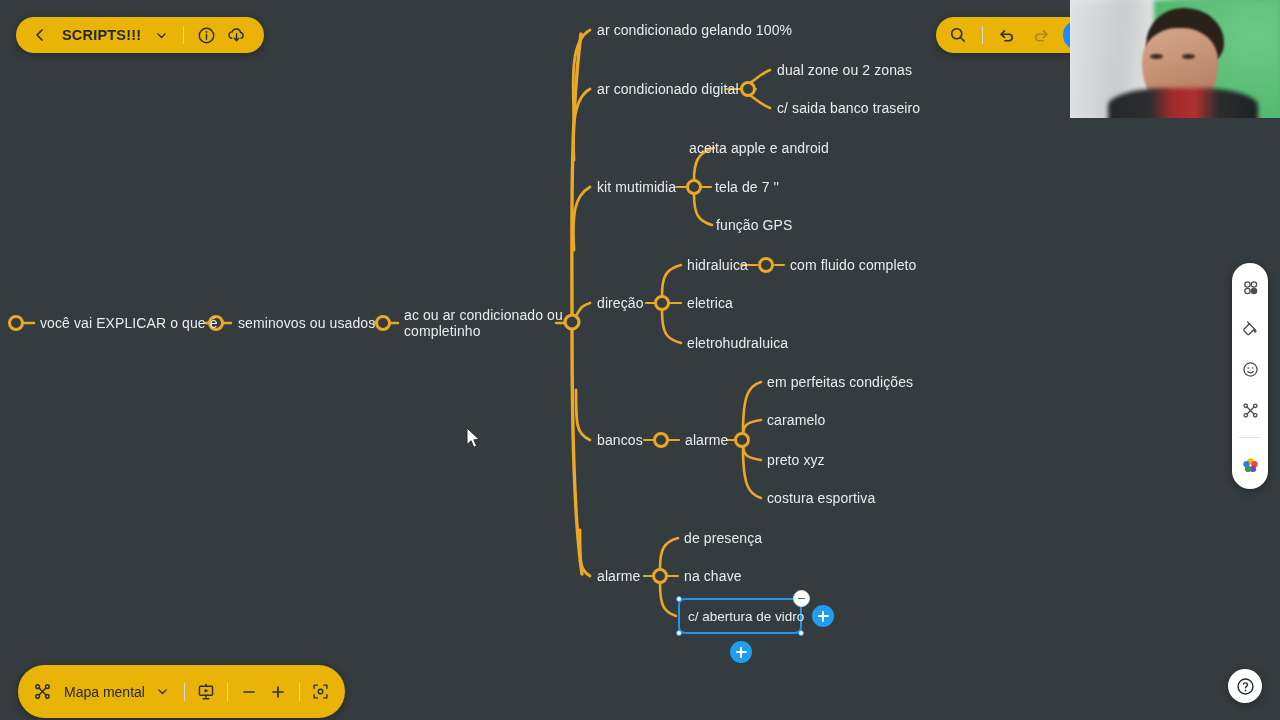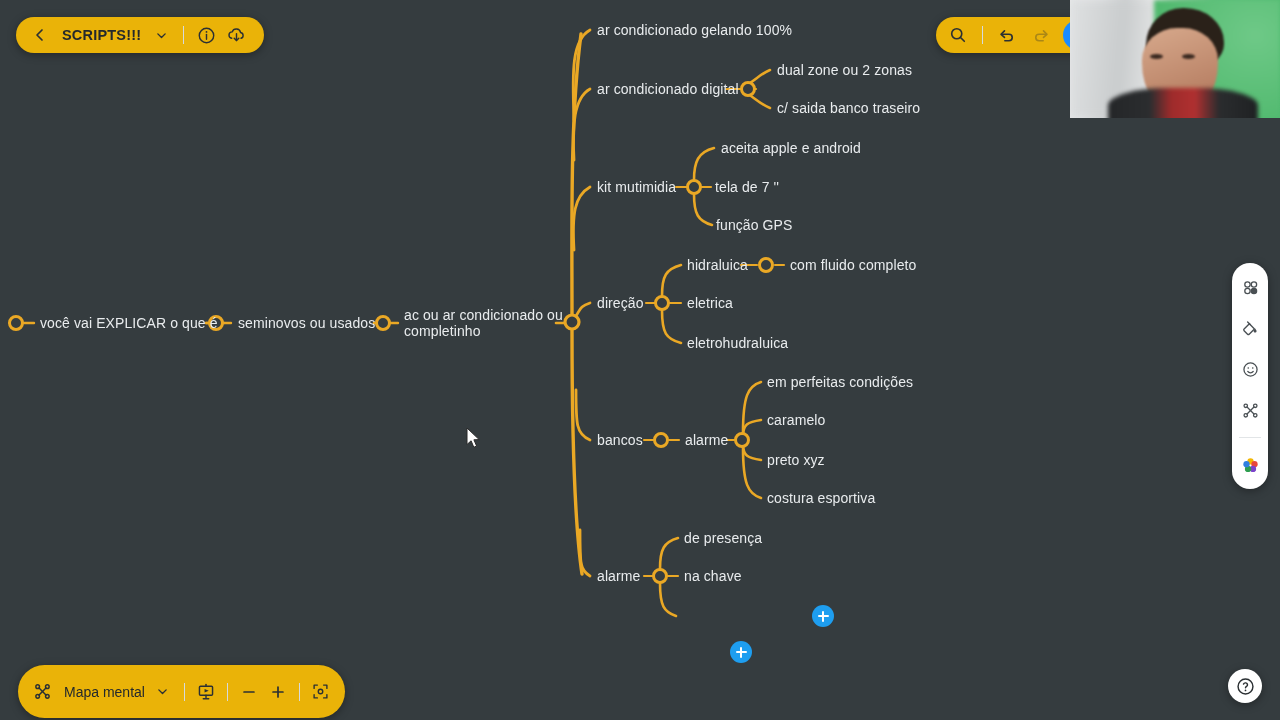--- a/index.html
+++ b/index.html
@@ -309,39 +309,46 @@
 
   <div id="labels">
       <div class="map-label" style="left: 40px; top: 315px;">você vai EXPLICAR o que é</div>
       <div class="map-label" style="left: 238px; top: 315px;">seminovos ou usados</div>
       <div class="map-label wrap" style="left: 404px; top: 307px;">ac ou ar condicionado ou completinho</div>
       <div class="map-label" style="left: 597px; top: 22px;">ar condicionado gelando 100%</div>
       <div class="map-label" style="left: 597px; top: 81px;">ar condicionado digital</div>
       <div class="map-label" style="left: 777px; top: 62px;">dual zone ou 2 zonas</div>
       <div class="map-label" style="left: 777px; top: 100px;">c/ saida banco traseiro</div>
       <div class="map-label" style="left: 597px; top: 179px;">kit mutimidia</div>
-      <div class="map-label" style="left: 721px; top: 140px;">aceita apple e android</div>
+      <div class="map-label" style="left: 689px; top: 140px;">aceita apple e android</div>
       <div class="map-label" style="left: 715px; top: 179px;">tela de 7 ''</div>
       <div class="map-label" style="left: 716px; top: 217px;">função GPS</div>
       <div class="map-label" style="left: 597px; top: 295px;">direção</div>
       <div class="map-label" style="left: 687px; top: 257px;">hidraluica</div>
       <div class="map-label" style="left: 790px; top: 257px;">com fluido completo</div>
       <div class="map-label" style="left: 687px; top: 295px;">eletrica</div>
       <div class="map-label" style="left: 687px; top: 335px;">eletrohudraluica</div>
       <div class="map-label" style="left: 597px; top: 432px;">bancos</div>
       <div class="map-label" style="left: 685px; top: 432px;">alarme</div>
       <div class="map-label" style="left: 767px; top: 374px;">em perfeitas condições</div>
       <div class="map-label" style="left: 767px; top: 412px;">caramelo</div>
       <div class="map-label" style="left: 767px; top: 452px;">preto xyz</div>
       <div class="map-label" style="left: 767px; top: 490px;">costura esportiva</div>
       <div class="map-label" style="left: 597px; top: 568px;">alarme</div>
       <div class="map-label" style="left: 684px; top: 530px;">de presença</div>
       <div class="map-label" style="left: 684px; top: 568px; text-align: right;">na chave</div>
     </div>
 
+  <div id="sel-node">
+    <span class="sel-text">c/ abertura de vidro</span>
+    <span class="handle tl"></span>
+    <span class="handle bl"></span>
+    <span class="handle br"></span>
+    <span id="collapse-handle"></span>
+  </div>
   <button class="add-btn" id="add-right"></button>
   <button class="add-btn" id="add-below"></button>
 
   <div class="pill" id="doc-pill">
     <button class="pill-btn">
       <svg width="16" height="16" viewBox="0 0 16 16" fill="none" stroke="currentColor" stroke-width="1.7" stroke-linecap="round" stroke-linejoin="round">
         <polyline points="10,3 5,8 10,13"></polyline>
       </svg>
     </button>
     <span id="doc-title">SCRIPTS!!!</span>

